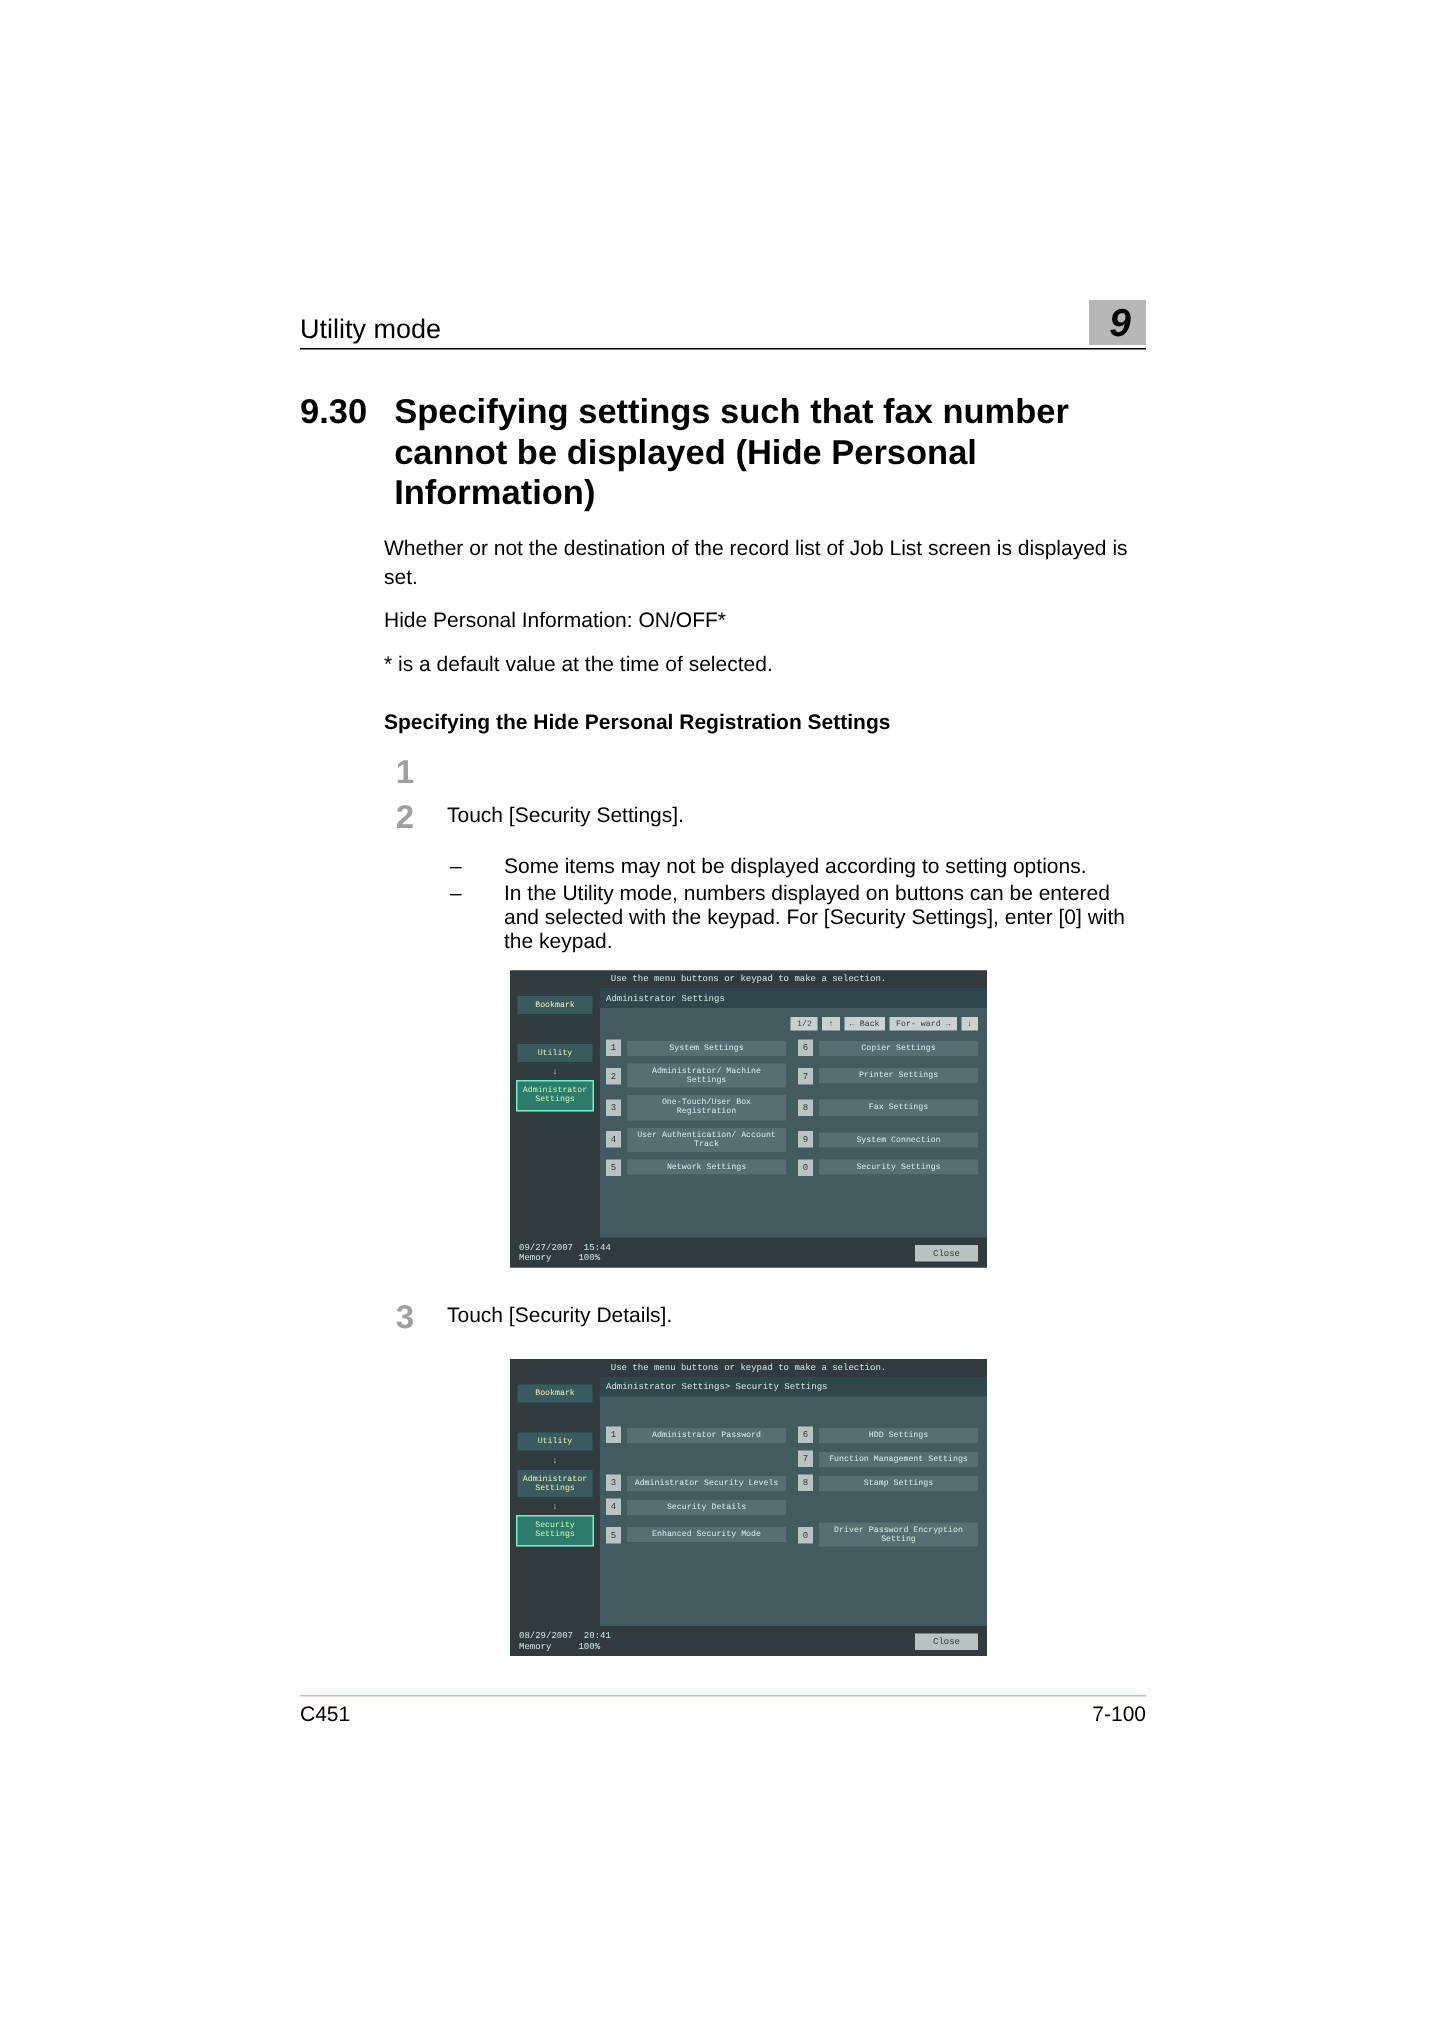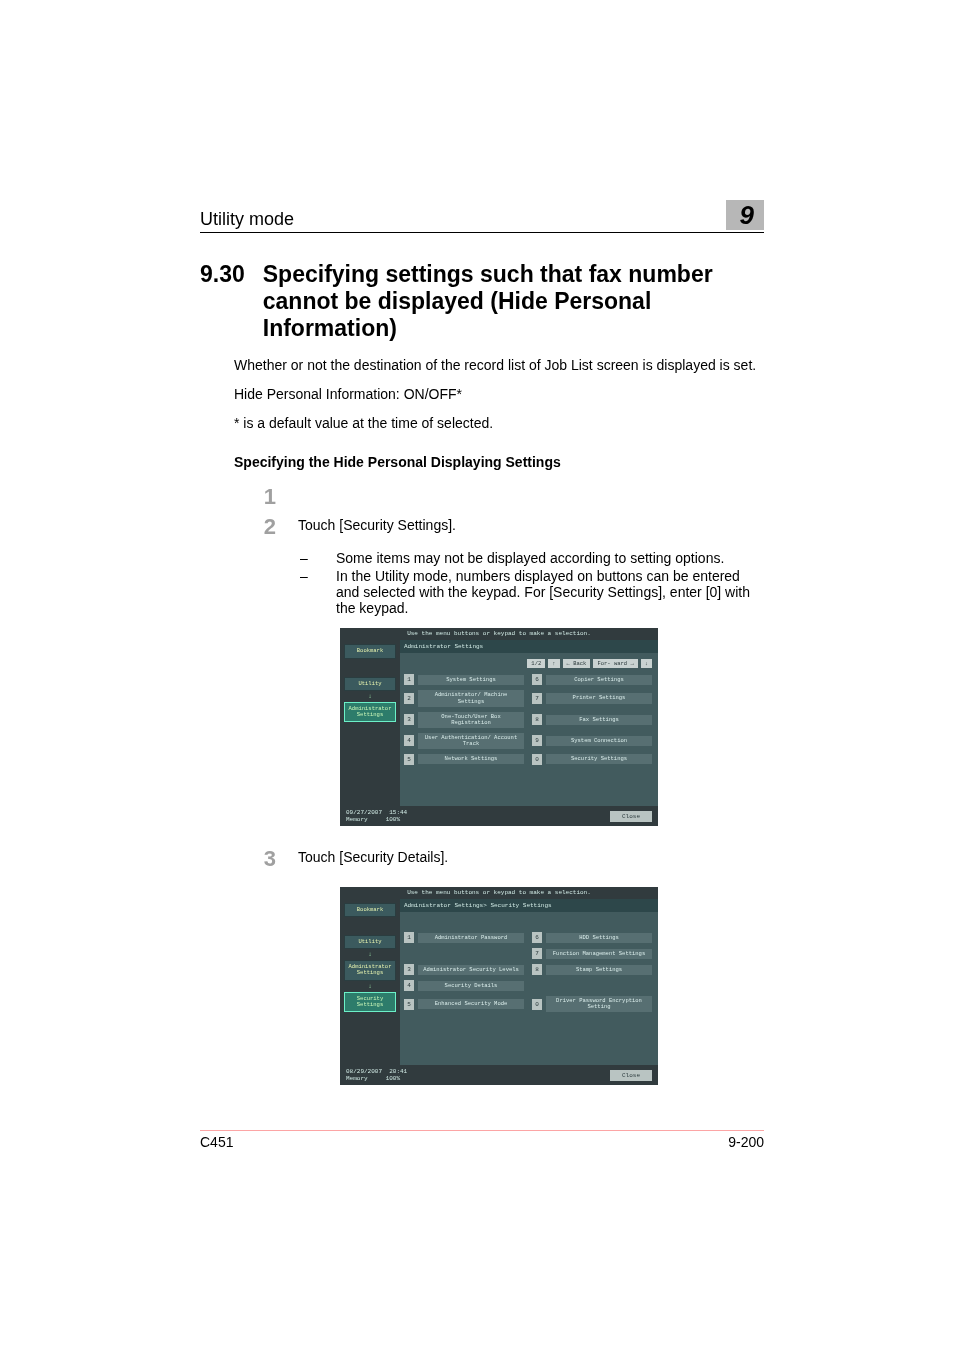--- a/index.html
+++ b/index.html
@@ -43,21 +43,21 @@
     display: flex;
     gap: 18px;
   }
   h2.section-title .num {
     flex: 0 0 auto;
   }
   h2.section-title .txt {
     flex: 1;
   }
   .body-indent {
-    margin-left: 34px;
+    margin-left: 56px;
   }
   p { margin: 0 0 10px 0; line-height: 1.35; }
   .sub-head {
     font-weight: bold;
     margin: 20px 0 14px 0;
   }
   .step {
     display: flex;
     gap: 22px;
     margin-bottom: 8px;
@@ -214,21 +214,21 @@
 
   <h2 class="section-title">
     <span class="num">9.30</span>
     <span class="txt">Specifying settings such that fax number cannot be displayed (Hide Personal Information)</span>
   </h2>
 
   <div class="body-indent">
     <p>Whether or not the destination of the record list of Job List screen is displayed is set.</p>
     <p>Hide Personal Information: ON/OFF*</p>
     <p>* is a default value at the time of selected.</p>
-    <p class="sub-head">Specifying the Hide Personal Displaying Settings</p>
+    <p class="sub-head">Specifying the Hide Personal Registration Settings</p>
   </div>
 
   <div class="step">
     <div class="step-num">1</div>
   </div>
 
   <div class="step">
     <div class="step-num">2</div>
     <div class="step-body">
       <p>Touch [Security Settings].</p>
@@ -373,14 +373,14 @@
     <div class="scr-foot">
       <span><span>08/29/2007</span>&nbsp;&nbsp;<span>20:41</span><br><span>Memory</span>&nbsp;&nbsp;&nbsp;&nbsp;&nbsp;<span>100%</span></span>
       <span class="closebtn">Close</span>
     </div>
   </div>
 
 </div>
 
 <div class="footer-row">
   <span>C451</span>
-  <span>9-200</span>
+  <span>7-100</span>
 </div>
 
 </body></html>

